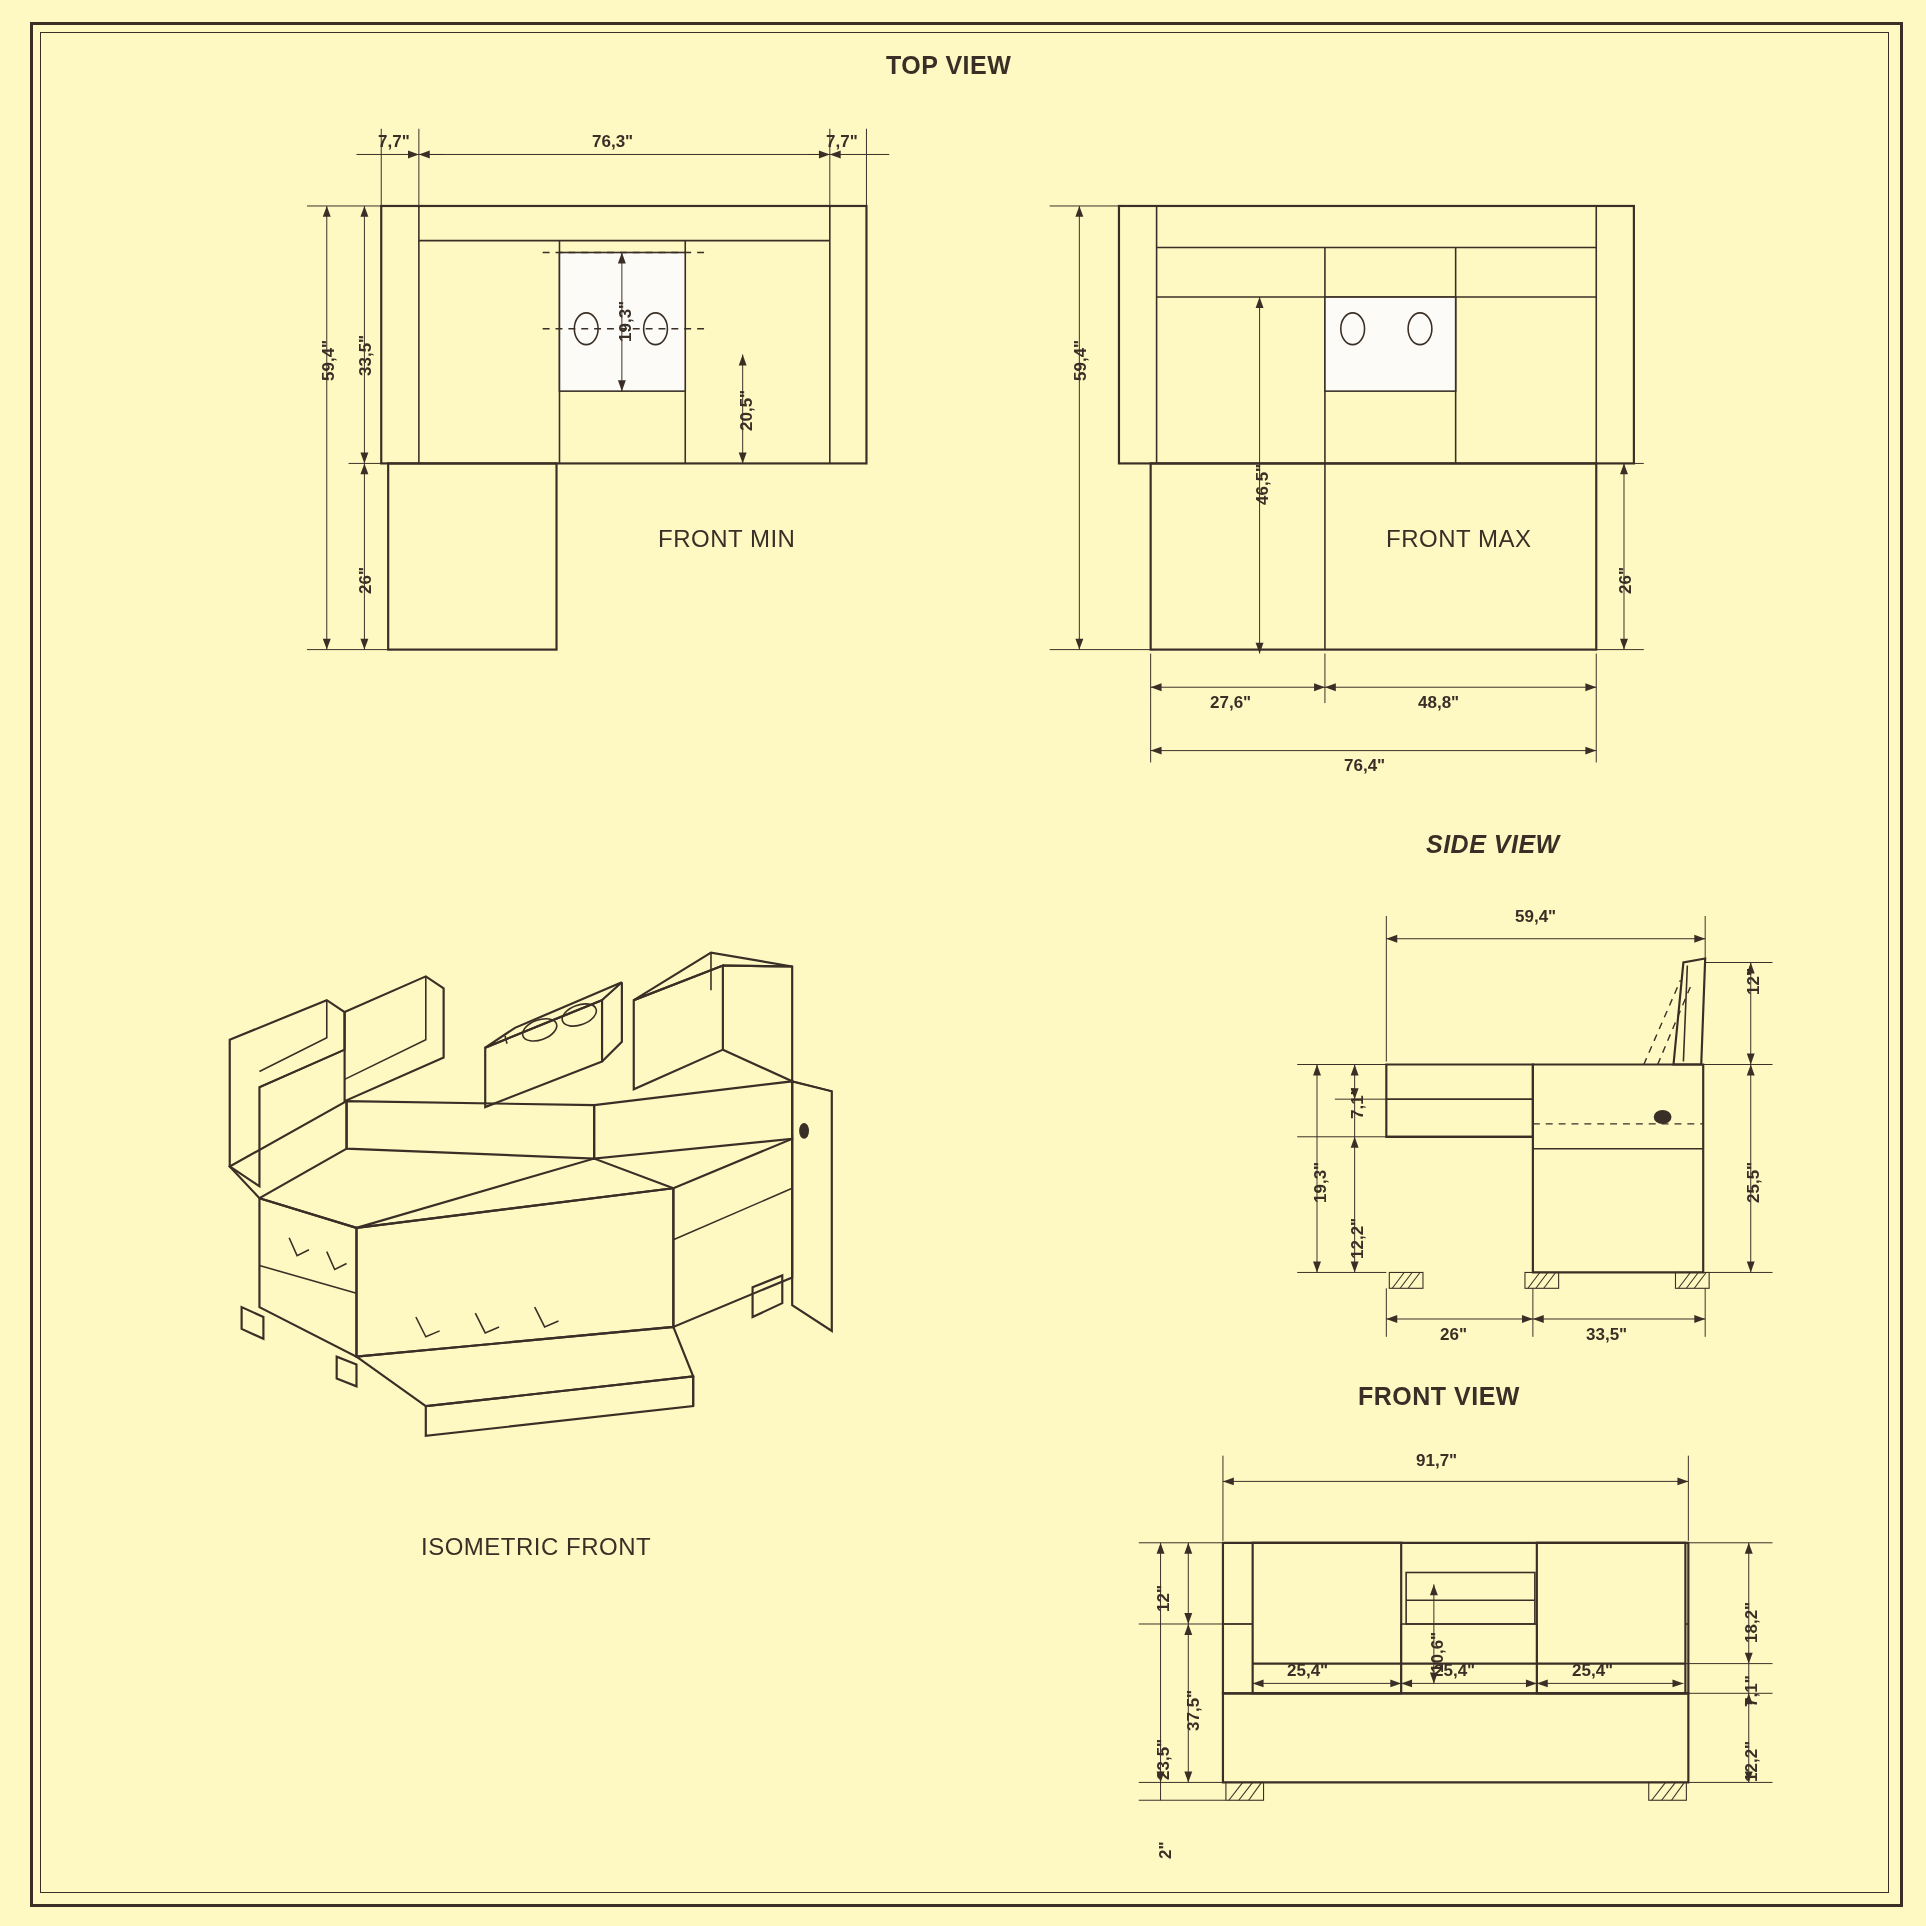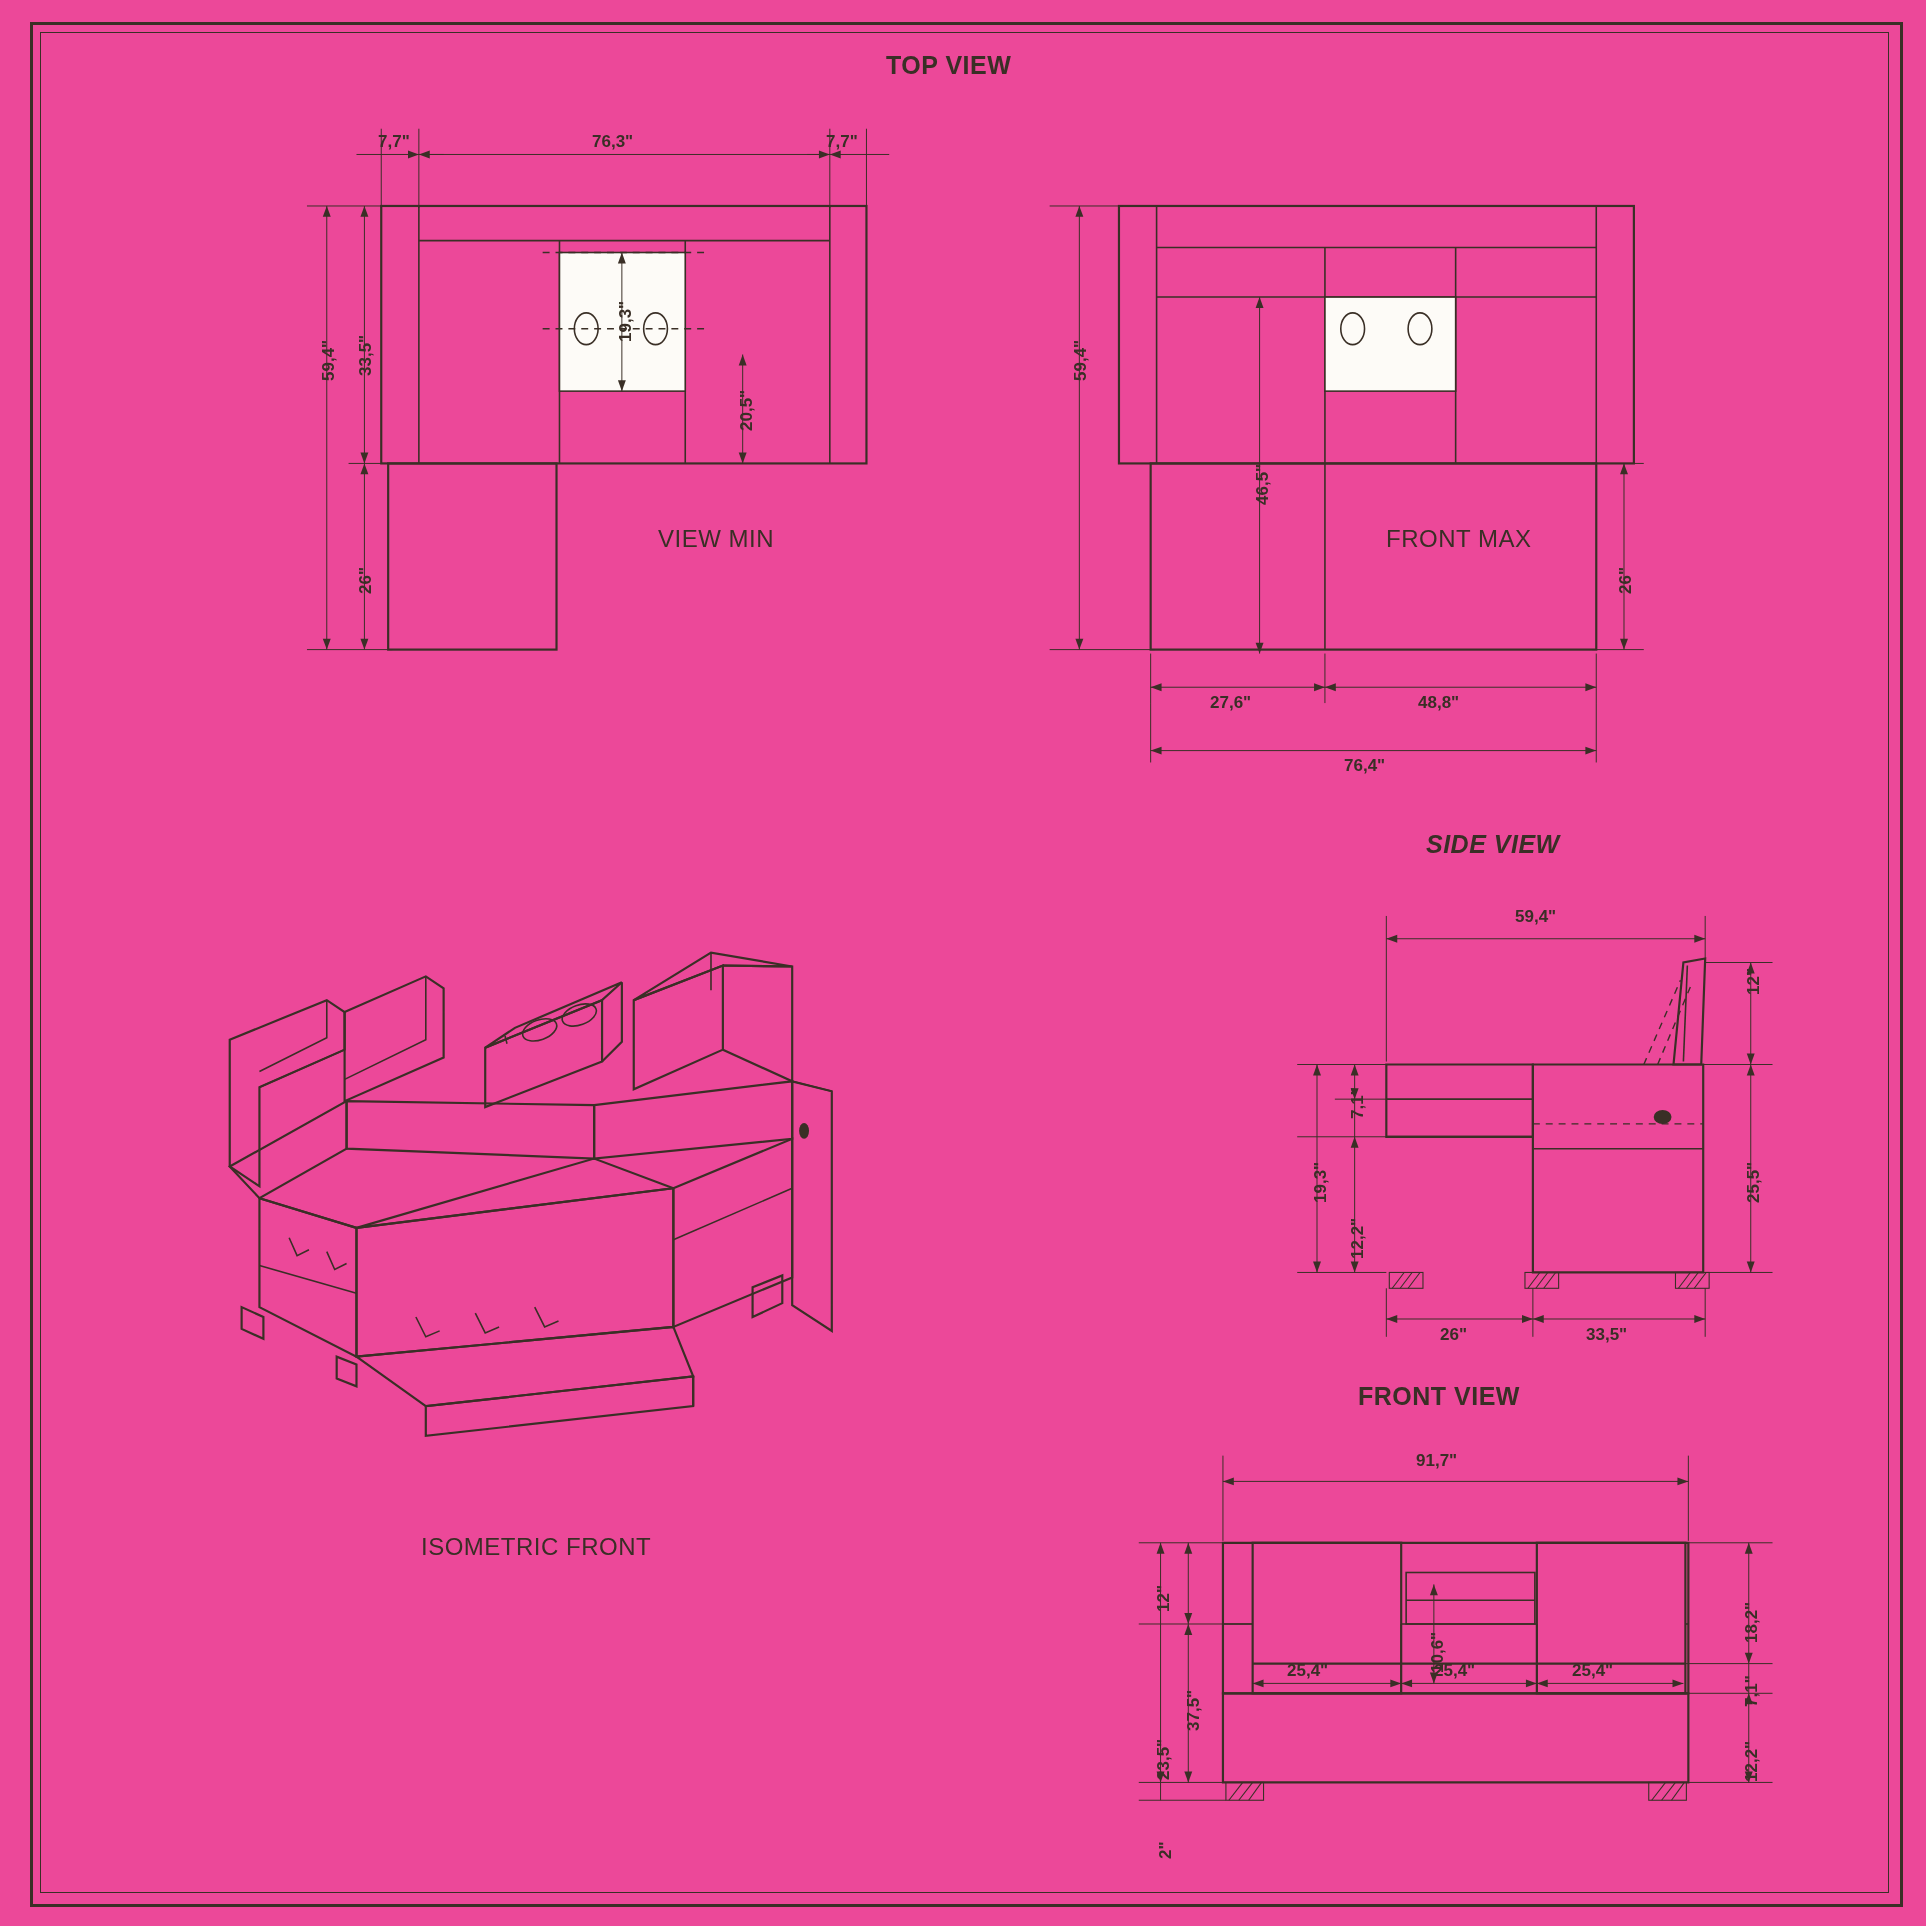--- a/index.html
+++ b/index.html
@@ -1,17 +1,17 @@
 <!DOCTYPE html>
 <html><head>
 <meta charset="utf-8">
 <style>
   html,body{margin:0;padding:0;background:#fdfbf7;}
   body{font-family:"Liberation Sans",sans-serif;color:#3a2f26;}
-  #page{position:relative;width:1927px;height:1927px;background:#ec4899;overflow:hidden;}
+  #page{position:relative;width:1927px;height:1927px;background:#fef9c3;overflow:hidden;}
   .frame-outer{position:absolute;left:30px;top:22px;width:1867px;height:1879px;border:3px solid #3a2f26;}
   .frame-inner{position:absolute;left:40px;top:32px;width:1847px;height:1859px;border:1px solid #3a2f26;}
   .title{position:absolute;font-weight:bold;letter-spacing:0.5px;font-size:25px;color:#3a2f26;white-space:nowrap;}
   .label{position:absolute;font-size:24px;color:#3a2f26;white-space:nowrap;letter-spacing:0.5px;}
   .dim{position:absolute;font-size:17px;font-weight:bold;color:#3a2f26;white-space:nowrap;}
   .dim.v{transform-origin:left top;transform:rotate(-90deg);}
   svg{position:absolute;left:0;top:0;overflow:visible;}
   .ln{stroke:#3a2f26;stroke-width:1.6;fill:none;}
   .ln2{stroke:#3a2f26;stroke-width:2.2;fill:none;}
   .thin{stroke:#3a2f26;stroke-width:1;fill:none;}
@@ -22,21 +22,21 @@
 </style>
 </head>
 <body>
 
 <div id="page">
 
   <div class="frame-outer"></div>
   <div class="frame-inner"></div>
 
   <div class="title" style="left:886px;top:51px;">TOP VIEW</div>
-  <div class="label" style="left:658px;top:525px;">VIEW MIN</div>
+  <div class="label" style="left:658px;top:525px;">FRONT MIN</div>
   <div class="label" style="left:1386px;top:525px;">FRONT MAX</div>
   <div class="title" style="left:1426px;top:830px;font-style:italic;">SIDE VIEW</div>
   <div class="title" style="left:1358px;top:1382px;text-align:center;">FRONT VIEW</div>
   <div class="label" style="left:421px;top:1533px;">ISOMETRIC FRONT</div>
 
   <svg width="1927" height="1927" viewBox="0 0 1946 1946">
 
     <rect class="ln2" x="385" y="208" width="490" height="260"></rect>
 
     <line class="ln" x1="423" y1="208" x2="423" y2="468"></line>

